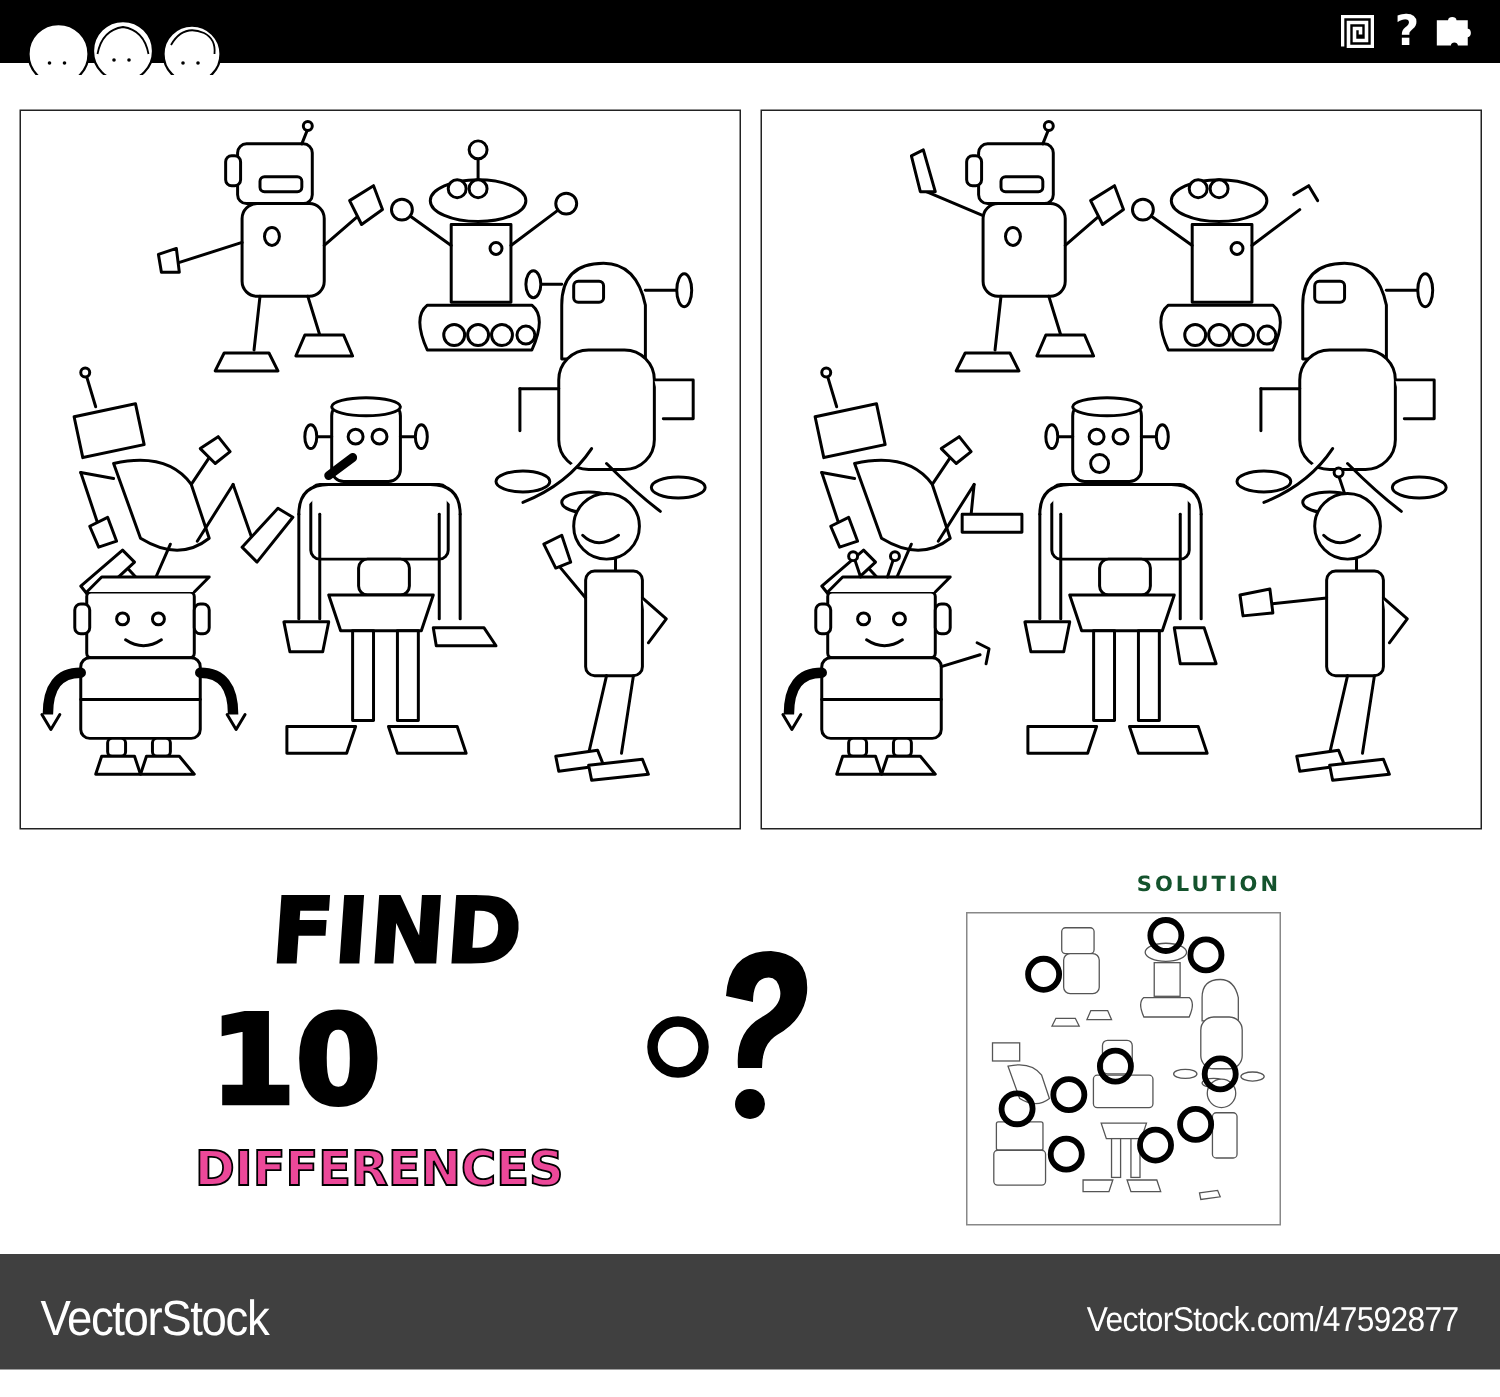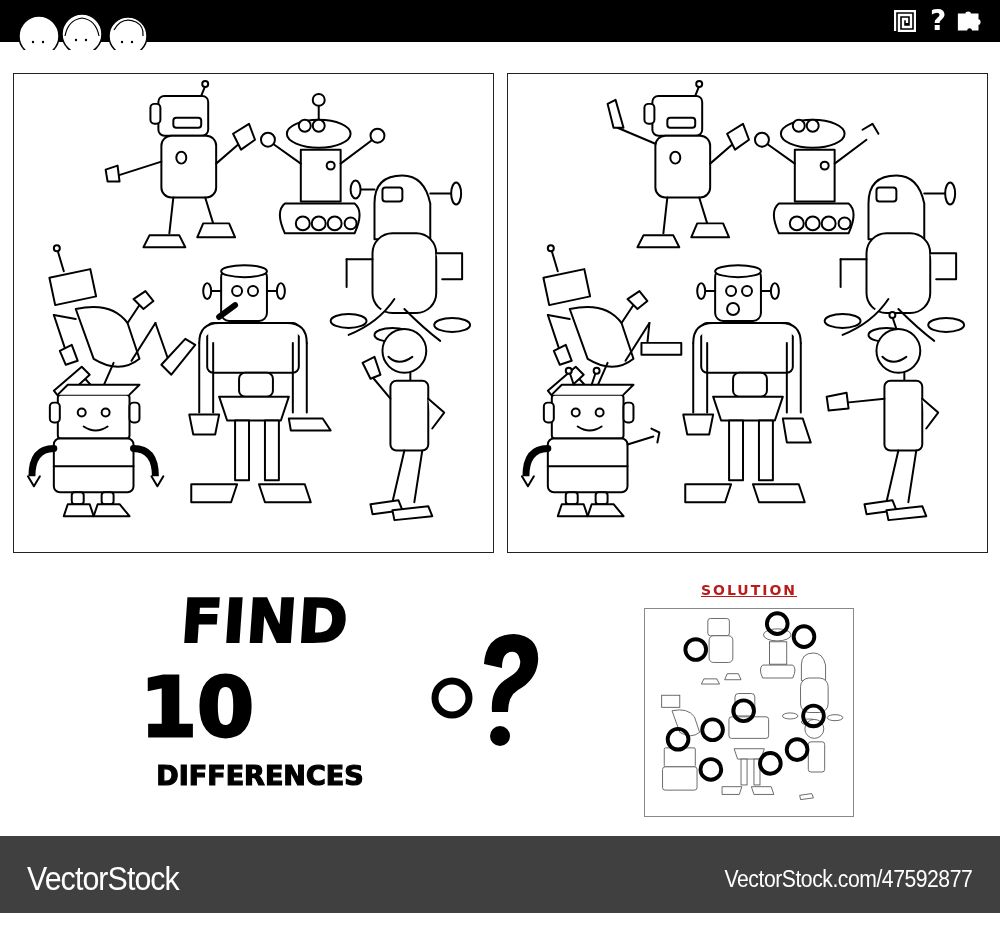--- a/index.html
+++ b/index.html
@@ -12,25 +12,25 @@
   .top-icons .ico { width: 30px; height: 30px; display: flex; align-items: center; justify-content: center; color: #fff; cursor: pointer; }
   .top-icons .q { font-family: "DejaVu Sans", sans-serif; font-weight: bold; font-size: 28px; color: #fff; line-height: 30px; width: 20px; }
 
   .panel { position: absolute; top: 73px; width: 481px; height: 480px; border: 1.5px solid #222; background: #fff; overflow: hidden; }
   .panel.left { left: 13px; }
   .panel.right { left: 507px; }
   .panel svg { position: absolute; left: 0; top: 0; width: 100%; height: 100%; }
 
   .find-title { position: absolute; left: 140px; top: 586px; width: 250px; text-align: center; font-family: "DejaVu Sans", sans-serif; font-weight: 900; font-size: 60px; letter-spacing: 1px; color: #000; -webkit-text-stroke: 2px #000; transform: skewX(-4deg); }
   .find-number { position: absolute; left: 140px; top: 660px; width: 250px; text-align: left; font-family: "DejaVu Sans", sans-serif; font-weight: 900; font-size: 82px; color: #000; -webkit-text-stroke: 3px #000; }
-  .find-sub { position: absolute; left: 130px; top: 760px; width: 260px; text-align: center; font-family: "DejaVu Sans", sans-serif; font-weight: 900; font-size: 27px; letter-spacing: 0px; color: #000000; -webkit-text-stroke: 1.2px #000; }
+  .find-sub { position: absolute; left: 130px; top: 760px; width: 260px; font-family: "DejaVu Sans", sans-serif; font-weight: 900; font-size: 32px; letter-spacing: 0px; color: #ec4899; -webkit-text-stroke: 1.2px #000; }
 
   .deco { position: absolute; left: 428px; top: 626px; width: 125px; height: 130px; }
 
-  .solution-label { position: absolute; left: 644px; top: 582px; width: 210px; text-align: center; font-family: "DejaVu Sans", sans-serif; font-weight: bold; font-size: 14px; letter-spacing: 2px; color: #b91c1c; text-decoration: underline; }
+  .solution-label { position: absolute; left: 644px; top: 582px; width: 210px; text-align: right; font-family: "DejaVu Sans", sans-serif; font-weight: bold; font-size: 14px; letter-spacing: 2px; color: #14532d; }
   .solution-box { position: absolute; left: 644px; top: 608px; width: 210px; height: 209px; border: 1.5px solid #888; background: #fff; overflow: hidden; }
   .solution-box svg { width: 100%; height: 100%; }
 
   .footer { position: absolute; left: 0; top: 836px; width: 1000px; height: 77px; background: #404040; }
   .brand { position: absolute; left: 27px; top: 24px; color: #fff; font-family: "Liberation Sans", sans-serif; font-size: 33px; letter-spacing: -1px; transform: scaleX(0.92); transform-origin: left; }
   .brand-url { position: absolute; right: 28px; top: 30px; color: #fff; font-family: "Liberation Sans", sans-serif; font-size: 23px; letter-spacing: -0.5px; transform: scaleX(0.92); transform-origin: right; }
 </style>
 </head>
 <body>
 

